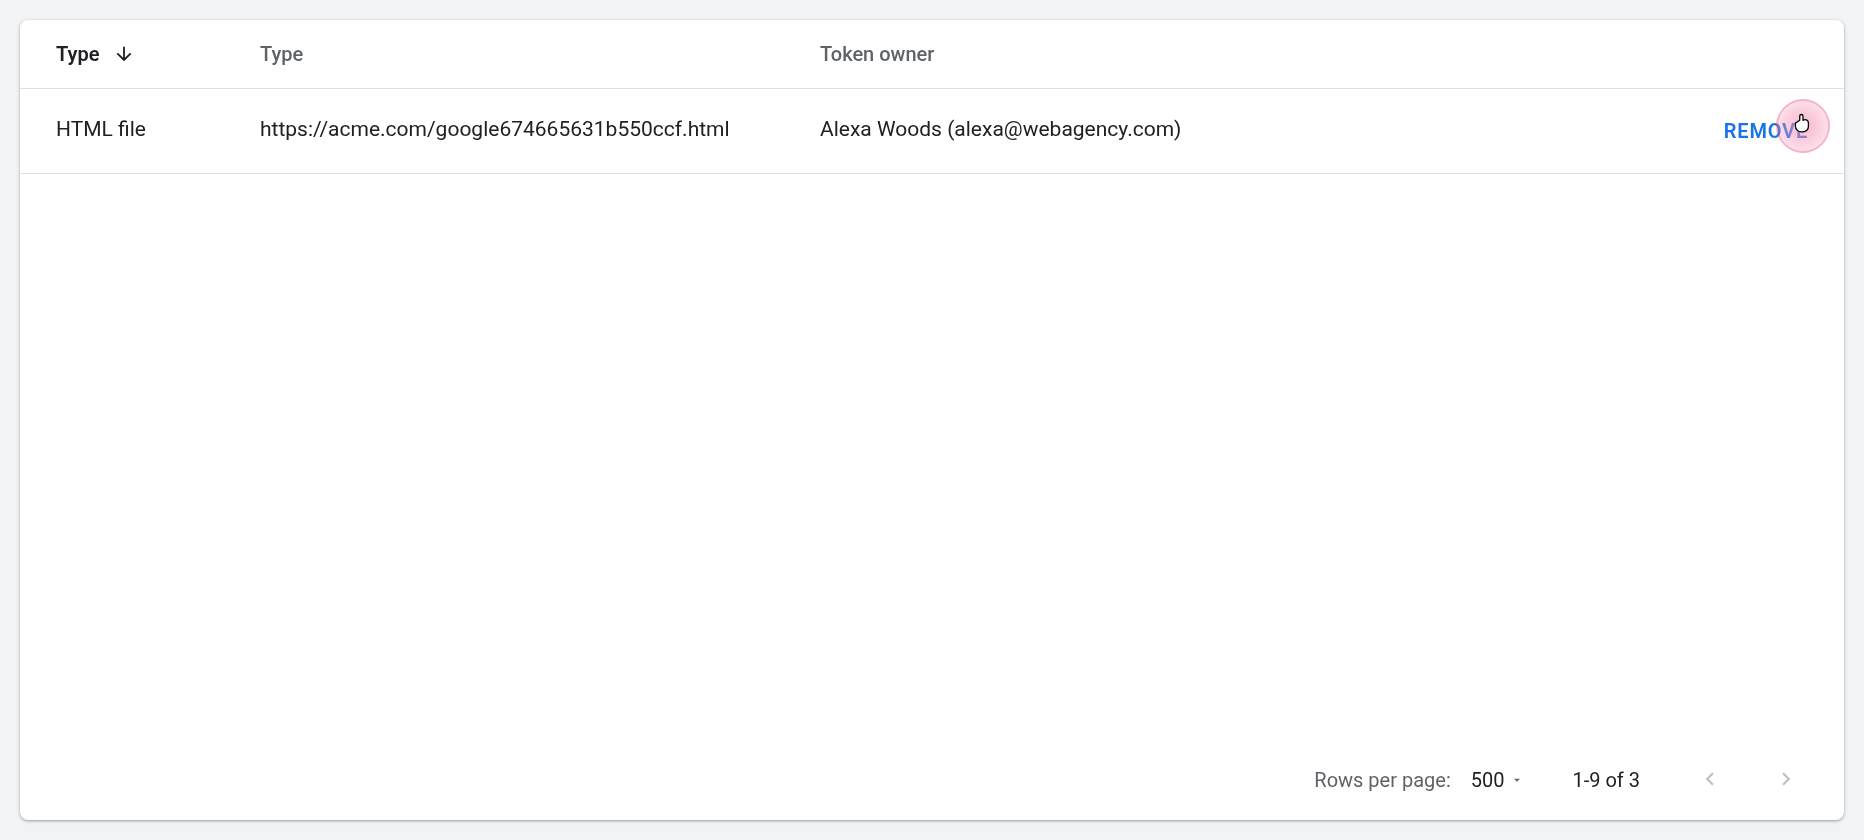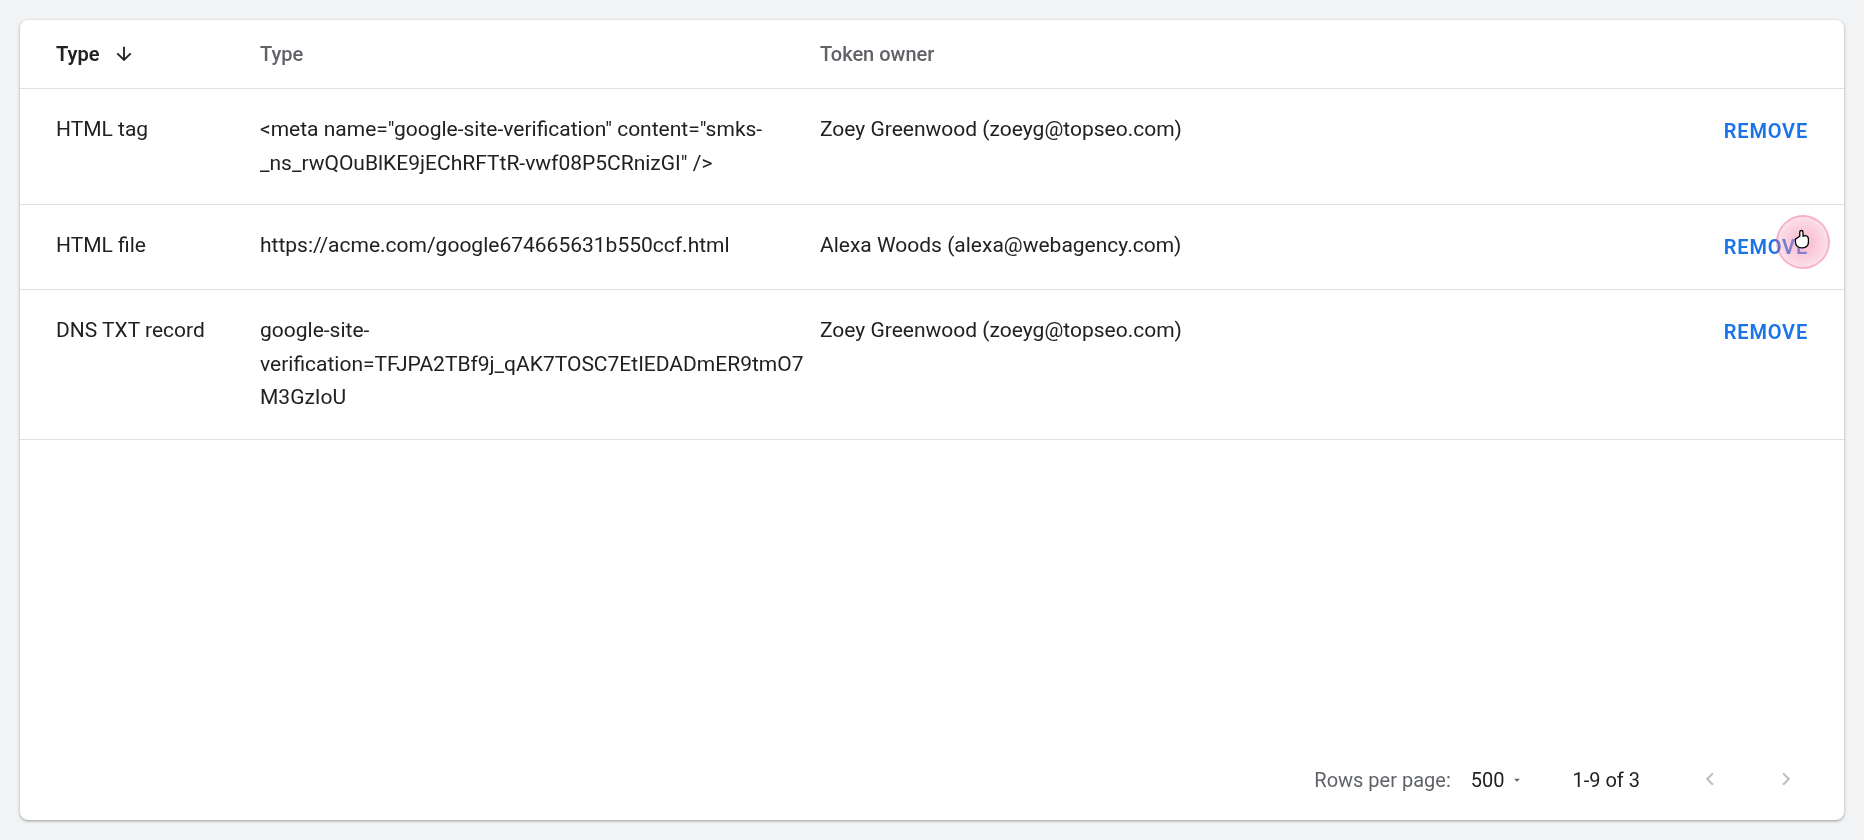--- a/index.html
+++ b/index.html
@@ -218,48 +218,32 @@
               </span>
             </span>
           </th>
           <th class="col-token">Type</th>
           <th class="col-owner">Token owner</th>
           <th class="col-action"></th>
         </tr>
       </thead>
       <tbody>
         <tr>
-          <td class="cell-type">HTML tag</td>
-          <td>&lt;meta name="google-site-verification" content="smks-_ns_rwQOuBlKE9jEChRFTtR-vwf08P5CRnizGI" /&gt;</td>
-          <td>Zoey Greenwood (zoeyg@topseo.com)</td>
-          <td class="cell-action">
-            <button class="remove-btn">REMOVE</button>
-          </td>
-        </tr>
-        <tr>
           <td class="cell-type">HTML file</td>
           <td>https://acme.com/google674665631b550ccf.html</td>
           <td>Alexa Woods (alexa@webagency.com)</td>
           <td class="cell-action row-2-action">
             <button class="remove-btn">REMOVE</button>
             <span class="cursor-highlight" style="left: 92px; top: 10px;">
               <span>
                 <svg viewBox="0 0 24 24">
                     <path d="M9 11.24V7.5a1.5 1.5 0 013 0v3.74l1.21-.35a3 3 0 013.79 2.88V17a5 5 0 01-5 5h-1.5A5.5 5.5 0 015 16.5V14l4-2.76z" fill="#fff" stroke="#000" stroke-width="1.2"></path>
                   </svg>
               </span>
             </span>
-          </td>
-        </tr>
-        <tr>
-          <td class="cell-type">DNS TXT record</td>
-          <td>google-site-verification=TFJPA2TBf9j_qAK7TOSC7EtIEDADmER9tmO7M3GzIoU</td>
-          <td>Zoey Greenwood (zoeyg@topseo.com)</td>
-          <td class="cell-action">
-            <button class="remove-btn">REMOVE</button>
           </td>
         </tr>
       </tbody>
     </table>
   </div>
 
   <div class="pagination">
     <div class="rows-per-page">
       <span>Rows per page:</span>
       <span class="rows-select">

